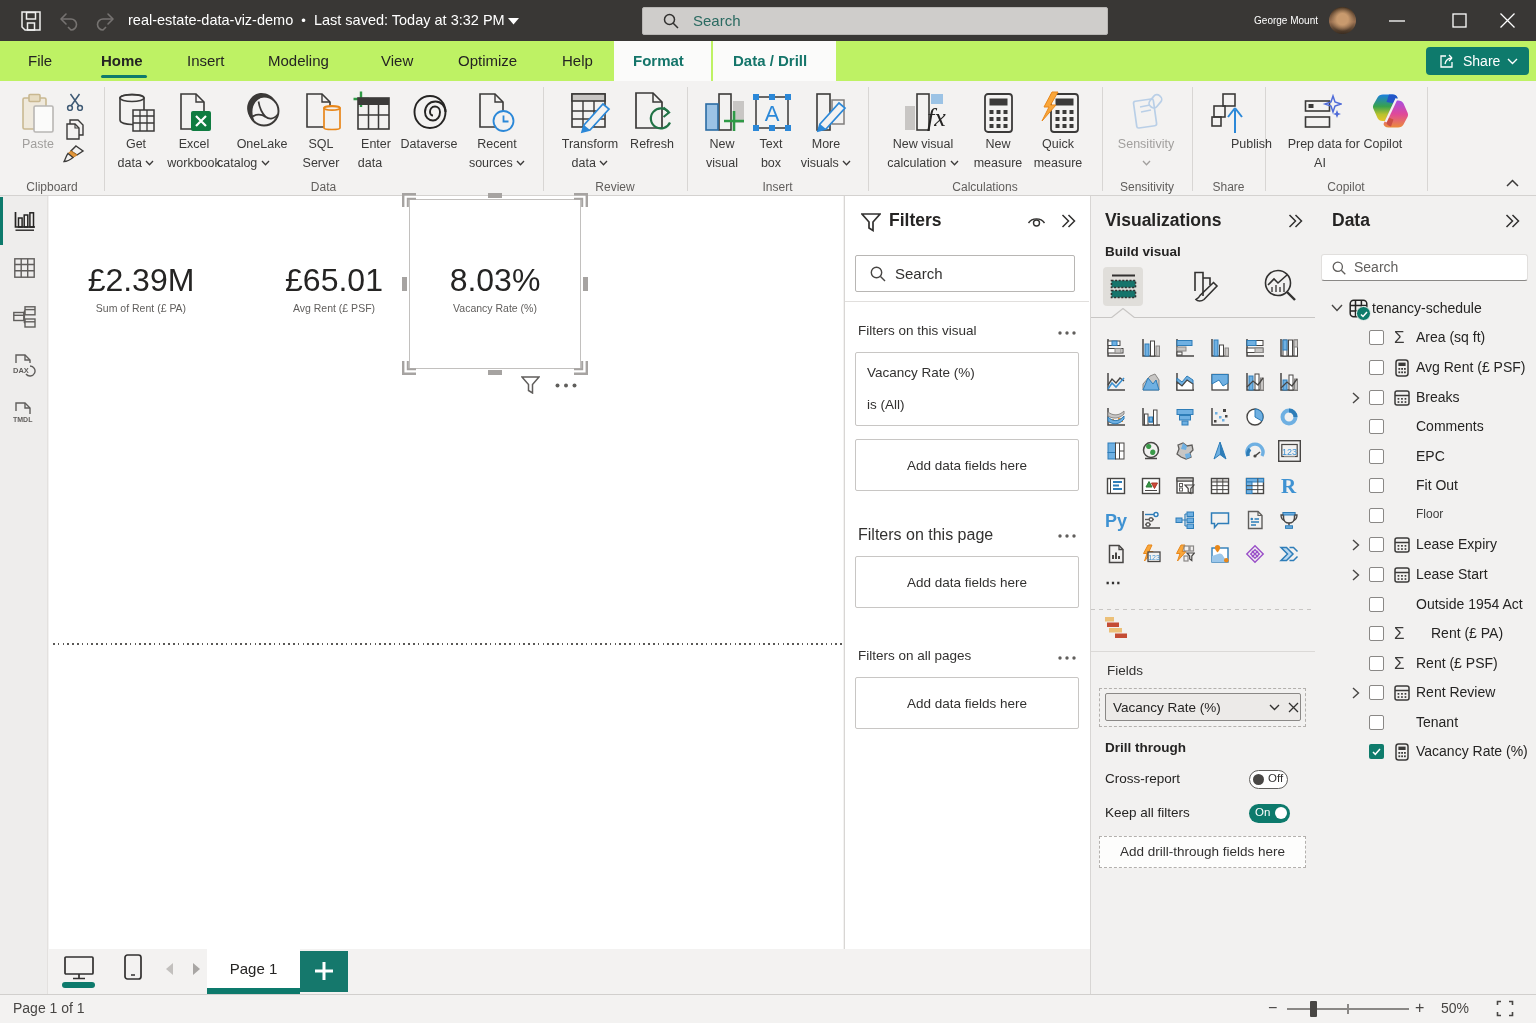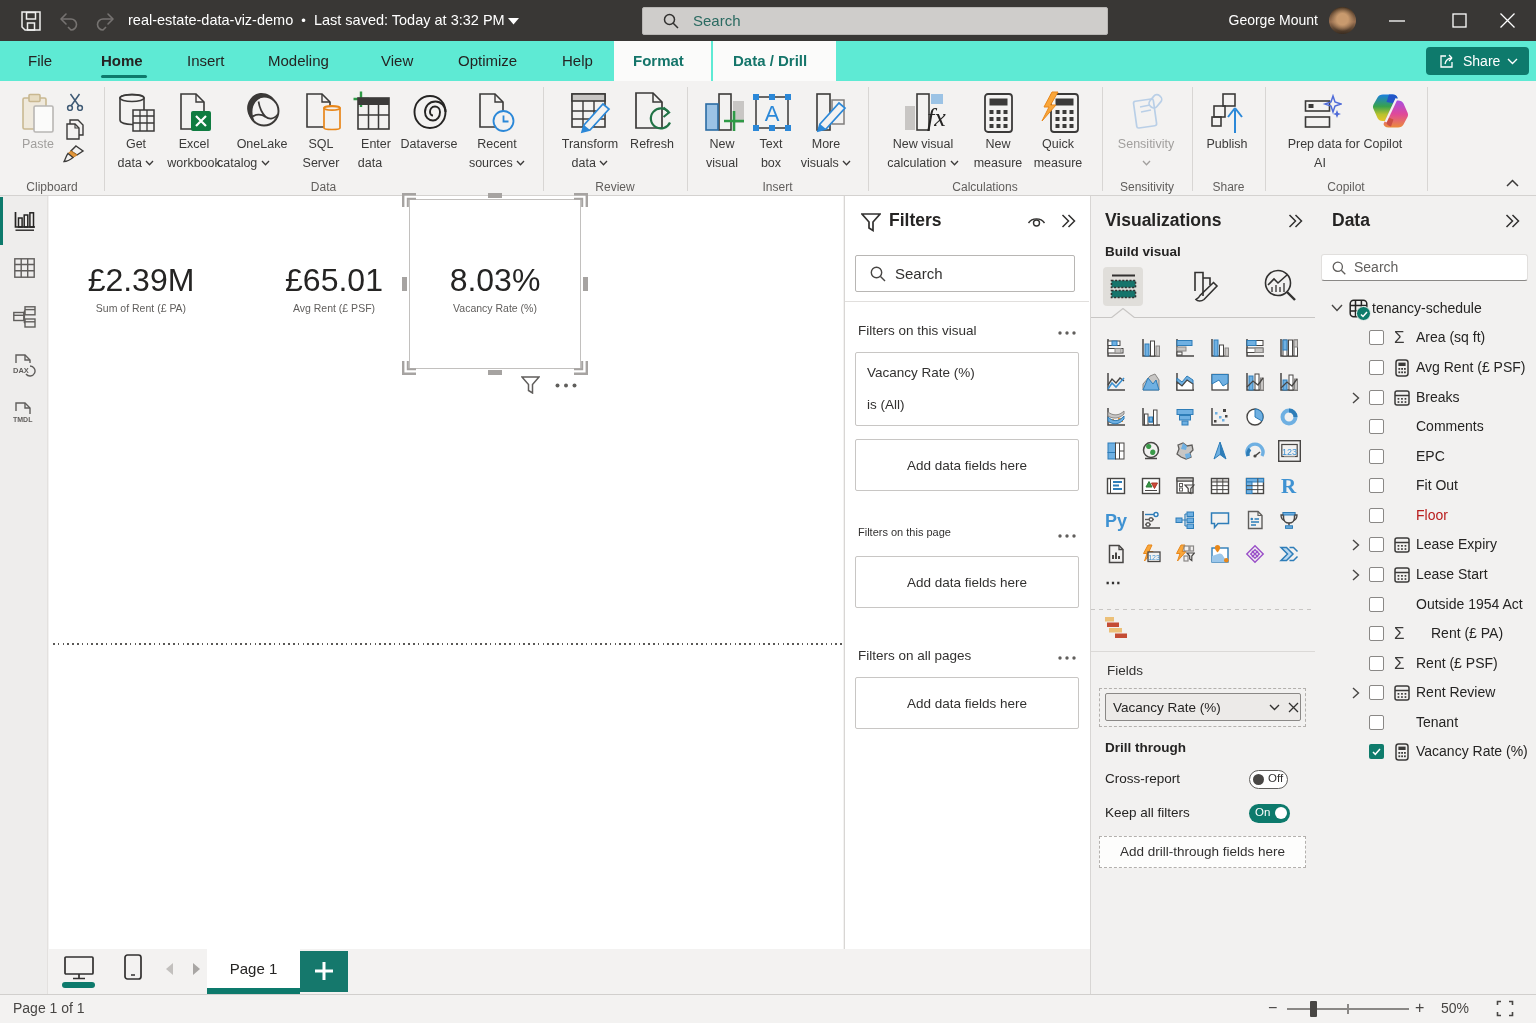--- a/index.html
+++ b/index.html
@@ -33,35 +33,35 @@
       <path d="M0 0 H11 L5.5 6.5 Z"></path>
     </svg>
 
   <div class="a" style="left:642px;top:7px;width:466px;height:28px;background:#cfcdcb;border:1px solid #b8b6b4;border-radius:2px"></div>
   <svg class="ic" style="left:663px;top:13px" width="16" height="16" viewBox="0 0 16 16" fill="none" stroke="#323130" stroke-width="1.5">
     <circle cx="6.5" cy="6.5" r="5"></circle>
       <path d="M10.2 10.2 L15 15"></path>
   </svg>
   <div class="a" style="left:693px;top:7px;height:28px;line-height:28px;color:#2a6a61;font-size:15px">Search</div>
 
-  <div class="a" style="left:1150px;top:0;width:168px;height:24px;line-height:41px;color:#ffffff;font-size:14px;text-align:right">George Mount</div>
+  <div class="a" style="left:1150px;top:0;width:168px;height:24px;line-height:41px;color:#ffffff;font-size:10px;text-align:right">George Mount</div>
   <div class="a" style="left:1329px;top:7px;width:27px;height:27px;border-radius:50%;background:radial-gradient(circle at 50% 45%, #c89a6e 0%, #c89a6e 28%, rgba(200,154,110,0) 60%), linear-gradient(180deg, #42301f 0%, #7a5a40 35%, #9a7152 55%, #55402e 85%, #3a2c20 100%)"></div>
 
   <svg class="ic" style="left:1389px;top:14px" width="16" height="14" viewBox="0 0 16 14" stroke="#ffffff" stroke-width="1.3">
       <path d="M0 7 H16"></path>
     </svg>
   <svg class="ic" style="left:1452px;top:13px" width="15" height="15" viewBox="0 0 15 15" fill="none" stroke="#ffffff" stroke-width="1.3">
       <rect x="1" y="1" width="13" height="13"></rect>
     </svg>
   <svg class="ic" style="left:1500px;top:13px" width="15" height="15" viewBox="0 0 15 15" stroke="#ffffff" stroke-width="1.3">
       <path d="M0.5 0.5 L14.5 14.5 M14.5 0.5 L0.5 14.5"></path>
     </svg>
 </div>
 
-<div class="a" id="menubar" style="left:0;top:41px;width:1536px;height:40px;background:#5eead4">
+<div class="a" id="menubar" style="left:0;top:41px;width:1536px;height:40px;background:#bef264">
   <div class="a" style="left:614px;top:0;width:97px;height:40px;background:#fbfbfa"></div>
   <div class="a" style="left:713px;top:0;width:123px;height:40px;background:#fbfbfa"></div>
   <div class="a" style="left:0;top:0;width:900px;height:40px;line-height:40px;font-size:15px;color:#252423">
     <span class="a" style="left:28px">File</span>
     <span class="a" style="left:101px;font-weight:700">Home</span>
     <span class="a" style="left:187px">Insert</span>
     <span class="a" style="left:268px">Modeling</span>
     <span class="a" style="left:381px">View</span>
     <span class="a" style="left:458px">Optimize</span>
     <span class="a" style="left:562px">Help</span>
@@ -341,21 +341,21 @@
         <path d="M1 1 L4.5 4.8 L8 1" fill="none" stroke="#3b3a39" stroke-width="1.3"></path>
       </svg></div>
   <div class="a" style="left:953px;top:56px;width:90px;text-align:center">New</div>
   <div class="a" style="left:953px;top:75px;width:90px;text-align:center">measure</div>
   <div class="a" style="left:1013px;top:56px;width:90px;text-align:center">Quick</div>
   <div class="a" style="left:1013px;top:75px;width:90px;text-align:center">measure</div>
   <div class="a" style="left:1101px;top:56px;width:90px;text-align:center;color:#a19f9d">Sensitivity</div>
   <div class="a" style="left:1101px;top:75px;width:90px;text-align:center"><svg width="9" height="6" viewBox="0 0 9 6" style="display:inline;vertical-align:1px">
         <path d="M1 1 L4.5 4.8 L8 1" fill="none" stroke="#a19f9d" stroke-width="1.3"></path>
       </svg></div>
-  <div class="a" style="left:1182px;top:56px;width:90px;text-align:center">Publish</div>
+  <div class="a" style="left:1182px;top:56px;width:90px;text-align:right">Publish</div>
   <div class="a" style="left:1265px;top:56px;width:160px;text-align:center">Prep data for Copilot</div>
   <div class="a" style="left:1275px;top:75px;width:90px;text-align:center">AI</div>
 </div>
 
 <div class="a" id="sidebar" style="left:0;top:196px;width:48px;height:798px;background:#eeedec;border-right:1px solid #e3e1df">
   <div class="a" style="left:0;top:1px;width:3px;height:48px;background:#0d7a6c"></div>
 
   <svg class="ic" style="left:14px;top:16px" width="21" height="19" viewBox="0 0 21 19" fill="none" stroke="#252423" stroke-width="1.5">
     <path d="M1.5 0 V15 H21" stroke-width="1.7"></path>
     <rect x="4.5" y="6" width="3.6" height="9"></rect>
@@ -463,21 +463,21 @@
     <circle cx="2" cy="2" r="1.7"></circle>
       <circle cx="9" cy="2" r="1.7"></circle>
       <circle cx="16" cy="2" r="1.7"></circle>
   </svg>
   <div class="a" style="left:10px;top:156px;width:224px;height:74px;border:1px solid #c8c6c4;border-radius:2px;background:#fff">
     <div class="a" style="left:11px;top:12px;font-size:13.5px;color:#323130">Vacancy Rate (%)</div>
     <div class="a" style="left:11px;top:44px;font-size:13.5px;color:#323130">is (All)</div>
   </div>
   <div class="a" style="left:10px;top:243px;width:224px;height:52px;border:1px solid #c8c6c4;border-radius:2px;background:#fff;text-align:center;line-height:52px;font-size:13.5px;color:#323130">Add data fields here</div>
 
-  <div class="a" style="left:13px;top:330px;font-size:11px;color:#323130">Filters on this page</div>
+  <div class="a" style="left:13px;top:330px;font-size:16px;color:#323130">Filters on this page</div>
   <svg class="ic" style="left:213px;top:338px" width="18" height="4" viewBox="0 0 18 4" fill="#605e5c">
     <circle cx="2" cy="2" r="1.7"></circle>
       <circle cx="9" cy="2" r="1.7"></circle>
       <circle cx="16" cy="2" r="1.7"></circle>
   </svg>
   <div class="a" style="left:10px;top:360px;width:224px;height:52px;border:1px solid #c8c6c4;border-radius:2px;background:#fff;text-align:center;line-height:52px;font-size:13.5px;color:#323130">Add data fields here</div>
 
   <div class="a" style="left:13px;top:452px;font-size:13.5px;color:#323130">Filters on all pages</div>
   <svg class="ic" style="left:213px;top:460px" width="18" height="4" viewBox="0 0 18 4" fill="#605e5c">
     <circle cx="2" cy="2" r="1.7"></circle>
@@ -860,21 +860,21 @@
       </g>
     </svg>
   <div class="a" style="left:101px;top:193px;font-size:14px;color:#252423">Breaks</div>
   <div class="a" style="left:54px;top:223px;width:15px;height:15px;background:#fff;border:1px solid #8a8886;border-radius:2px"></div>
   <div class="a" style="left:101px;top:222px;font-size:14px;color:#252423">Comments</div>
   <div class="a" style="left:54px;top:253px;width:15px;height:15px;background:#fff;border:1px solid #8a8886;border-radius:2px"></div>
   <div class="a" style="left:101px;top:252px;font-size:14px;color:#252423">EPC</div>
   <div class="a" style="left:54px;top:282px;width:15px;height:15px;background:#fff;border:1px solid #8a8886;border-radius:2px"></div>
   <div class="a" style="left:101px;top:281px;font-size:14px;color:#252423">Fit Out</div>
   <div class="a" style="left:54px;top:312px;width:15px;height:15px;background:#fff;border:1px solid #8a8886;border-radius:2px"></div>
-  <div class="a" style="left:101px;top:311px;font-size:14px;color:#b91c1c">Floor</div>
+  <div class="a" style="left:101px;top:311px;font-size:12px;color:#404040">Floor</div>
   <svg class="ic" style="left:37px;top:343px" width="8" height="12" viewBox="0 0 8 12" fill="none" stroke="#484644" stroke-width="1.4">
       <path d="M1 1 L6.5 6 L1 11"></path>
     </svg>
   <div class="a" style="left:54px;top:341px;width:15px;height:15px;background:#fff;border:1px solid #8a8886;border-radius:2px"></div>
   <svg class="ic" style="left:79px;top:341px" width="16" height="16" viewBox="0 0 16 16" fill="none">
       <rect x="1" y="1" width="14" height="14" rx="2" stroke="#3b3a39" stroke-width="1.5"></rect>
       <path d="M1 5.5 H15" stroke="#3b3a39" stroke-width="1.5"></path>
       <g fill="#3b3a39">
         <rect x="3.6" y="8" width="1.7" height="1.7"></rect>
         <rect x="7.1" y="8" width="1.7" height="1.7"></rect>

